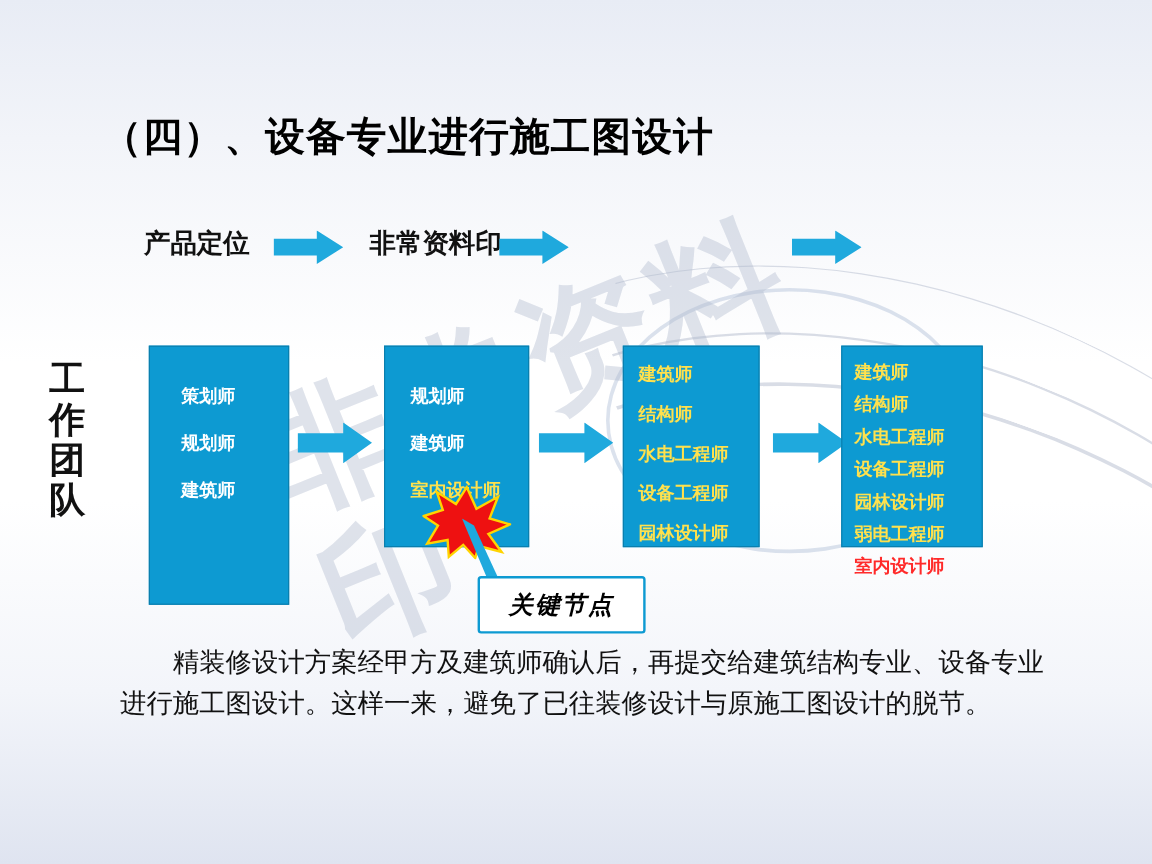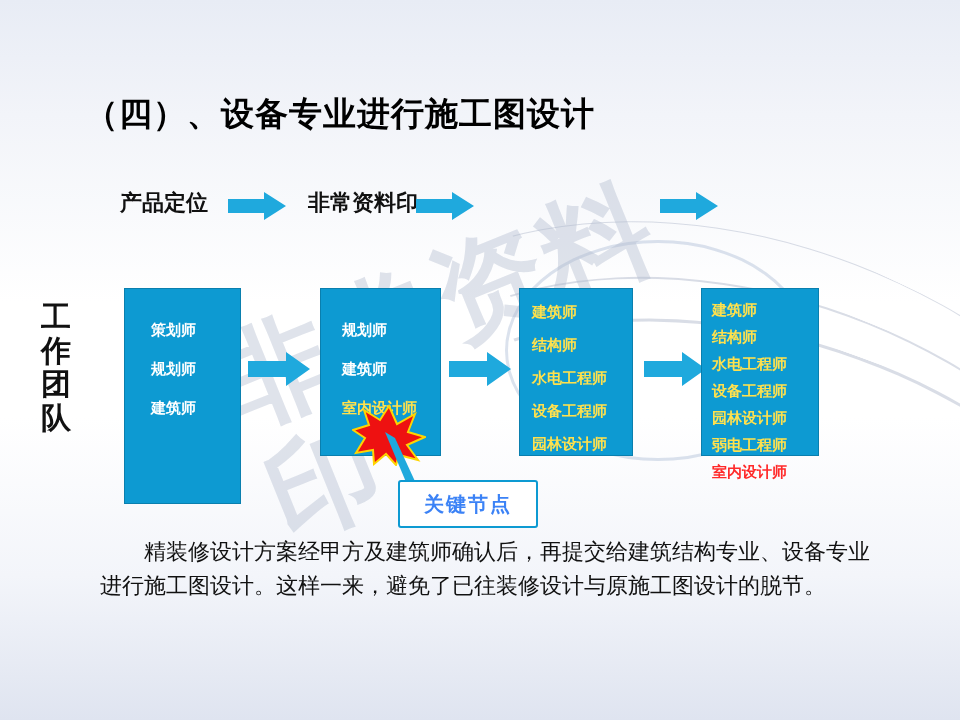--- a/index.html
+++ b/index.html
@@ -169,24 +169,25 @@
     width: 136px;
     height: 44px;
     background: #ffffff;
     border: 2px solid #0d9ad2;
     border-radius: 3px;
     display: flex;
     align-items: center;
     justify-content: center;
   }
   .key-node span {
-    color: #3b82f6;
+    color: #000000;
     font-size: 20px;
     font-weight: bold;
     letter-spacing: 2px;
+    font-style: italic;
   }
 
   .body-text {
     position: absolute;
     left: 100px;
     top: 535px;
     width: 772px;
     font-size: 22px;
     color: #111111;
     line-height: 1.55;

